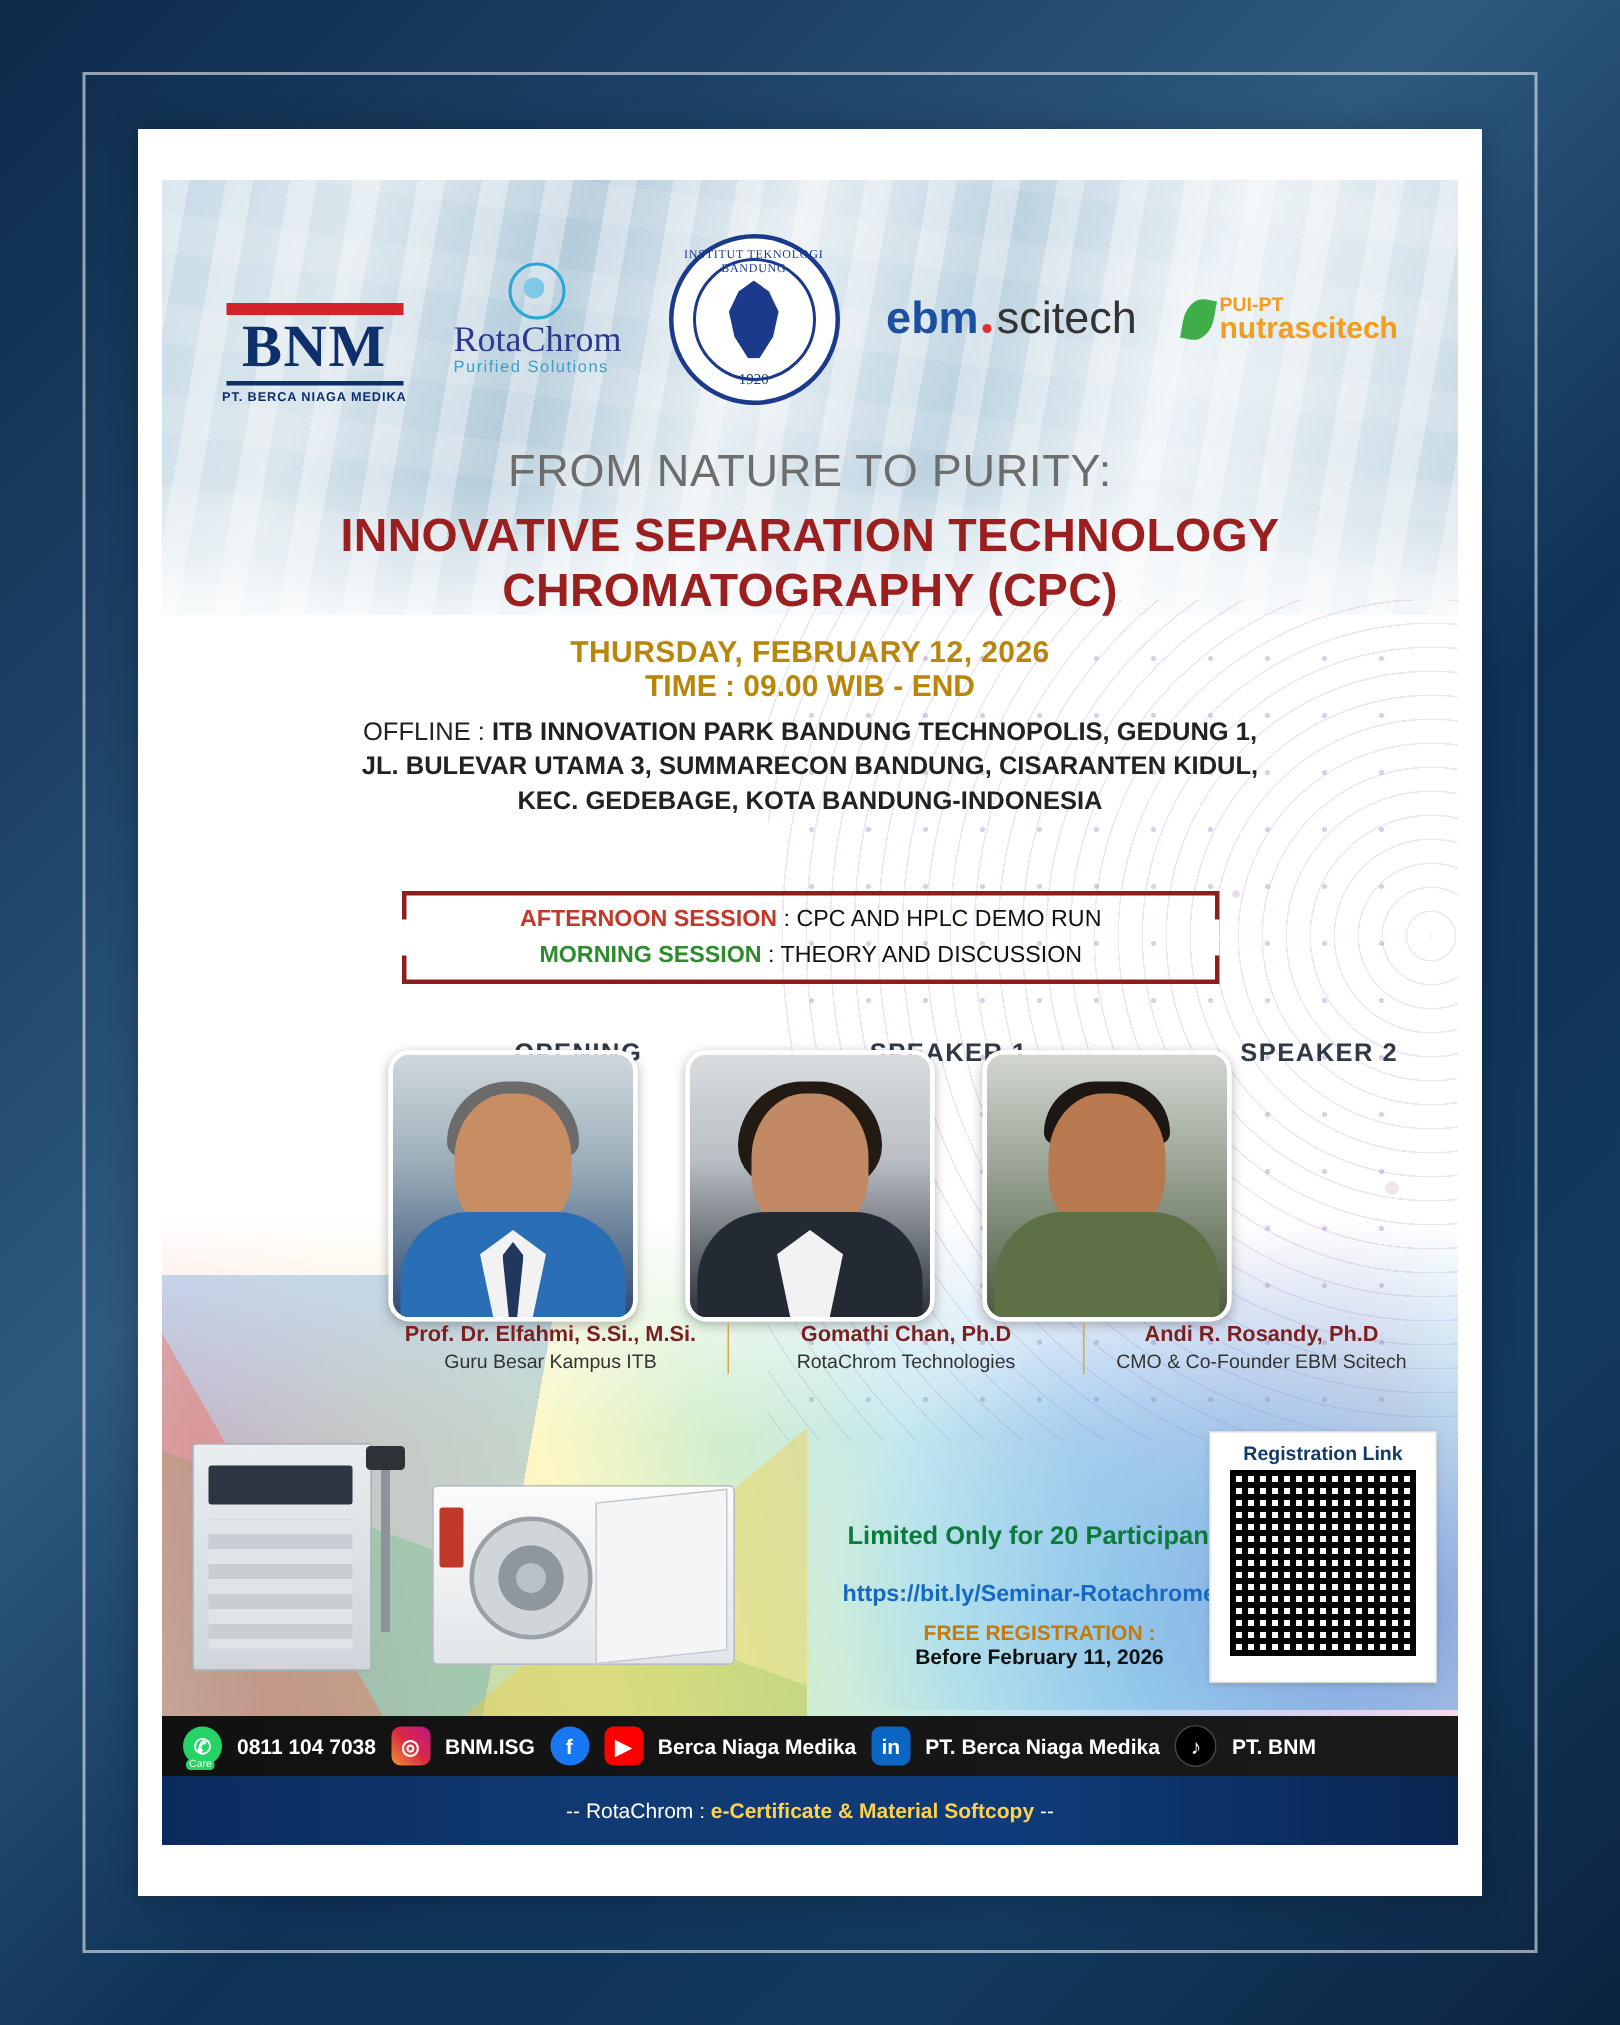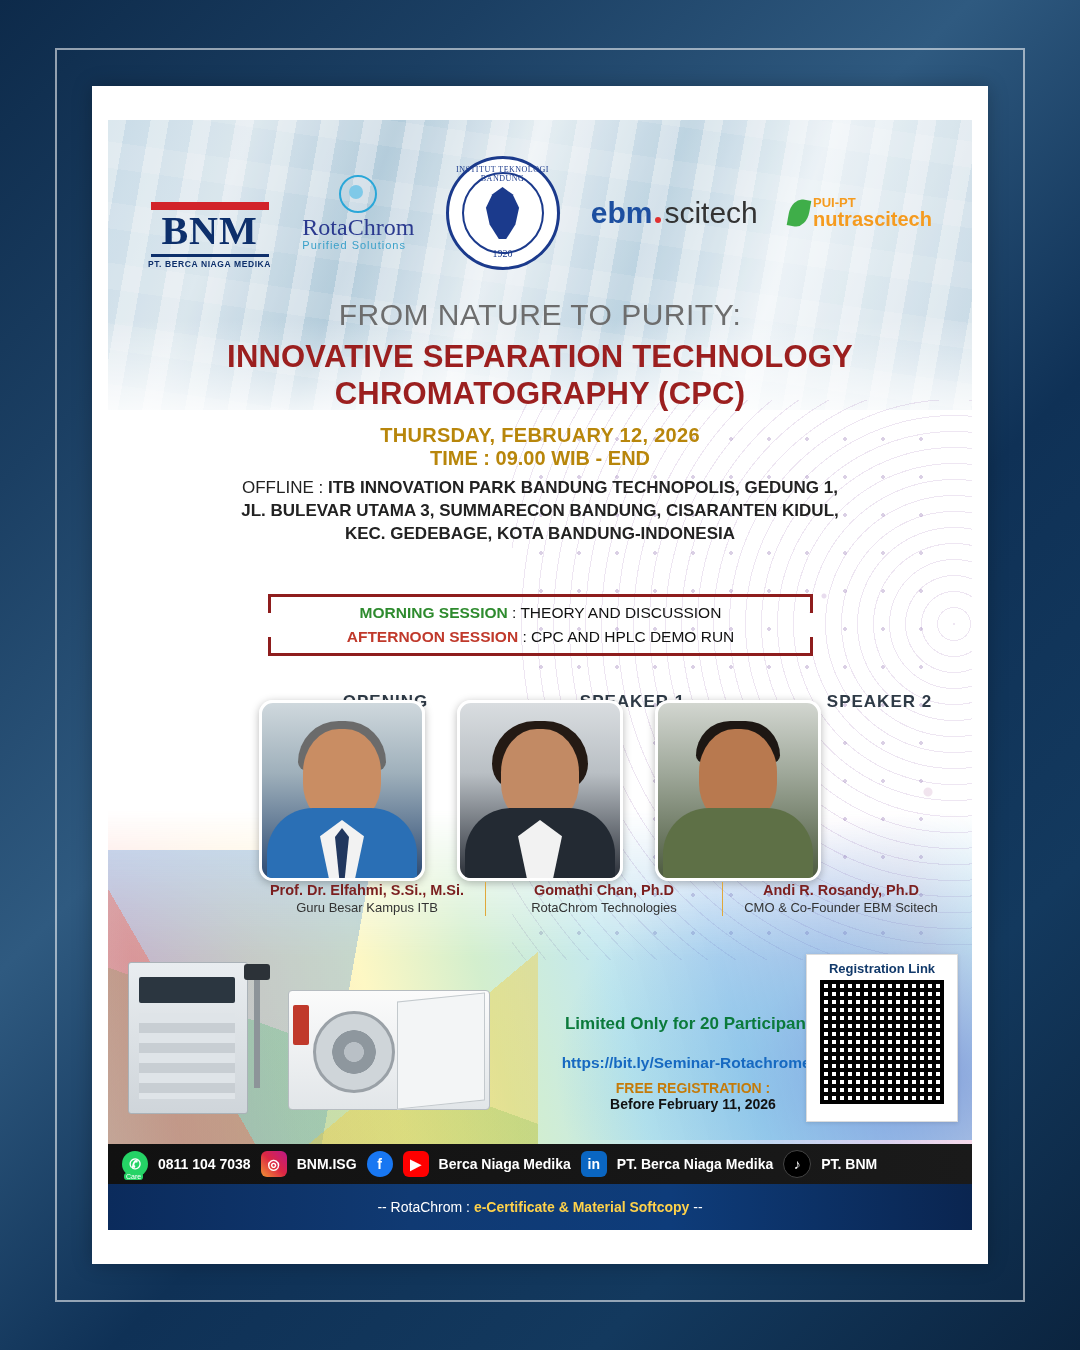--- a/index.html
+++ b/index.html
@@ -297,24 +297,24 @@
         <div><b>KEC. GEDEBAGE, KOTA BANDUNG-INDONESIA</b></div>
       </div>
     </div>
 
     <div class="sessions">
       <span class="corner c1"></span>
       <span class="corner c2"></span>
       <span class="corner c3"></span>
       <span class="corner c4"></span>
       <div class="ses-row">
+        <span class="k2">AFTERNOON SESSION</span><span> : </span><span>CPC AND HPLC DEMO RUN</span>
+      </div>
+      <div class="ses-row">
         <span class="k">MORNING SESSION</span><span> : </span><span>THEORY AND DISCUSSION</span>
-      </div>
-      <div class="ses-row">
-        <span class="k2">AFTERNOON SESSION</span><span> : </span><span>CPC AND HPLC DEMO RUN</span>
       </div>
     </div>
 
     <div class="roles">
       <div class="role">OPENING</div>
       <div class="role">SPEAKER 1</div>
       <div class="role">SPEAKER 2</div>
     </div>
 
     <div class="photos">

